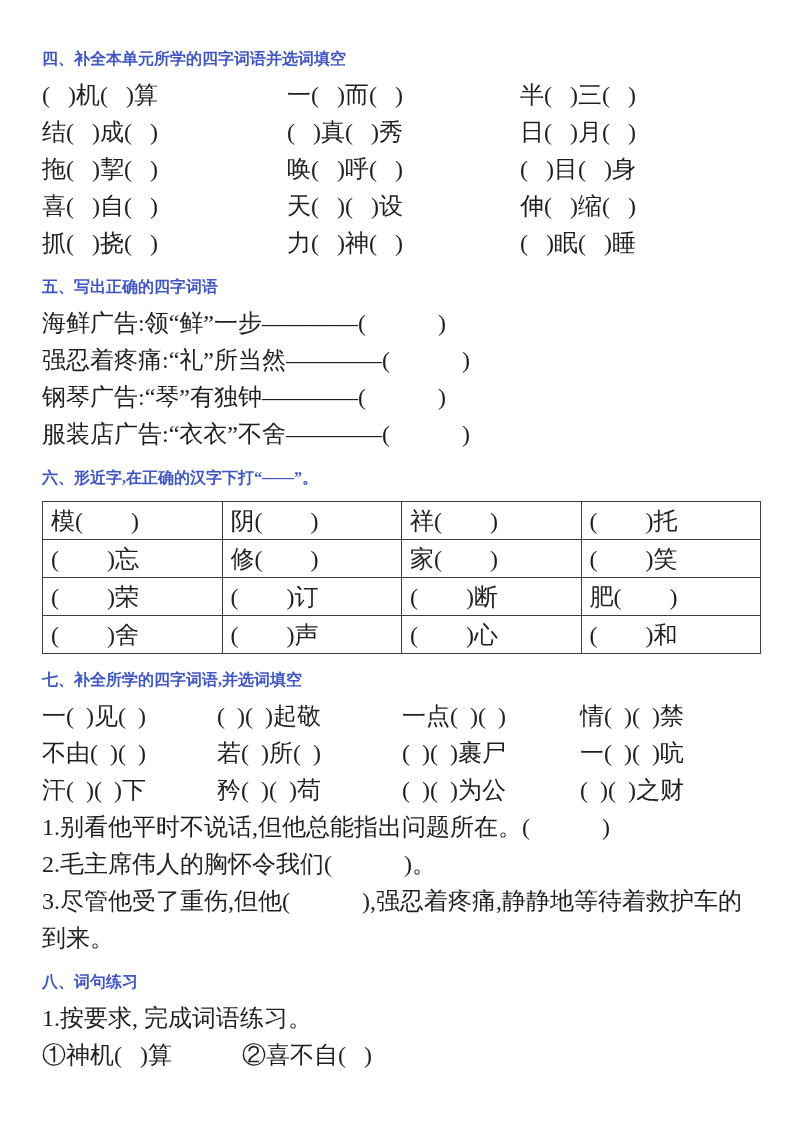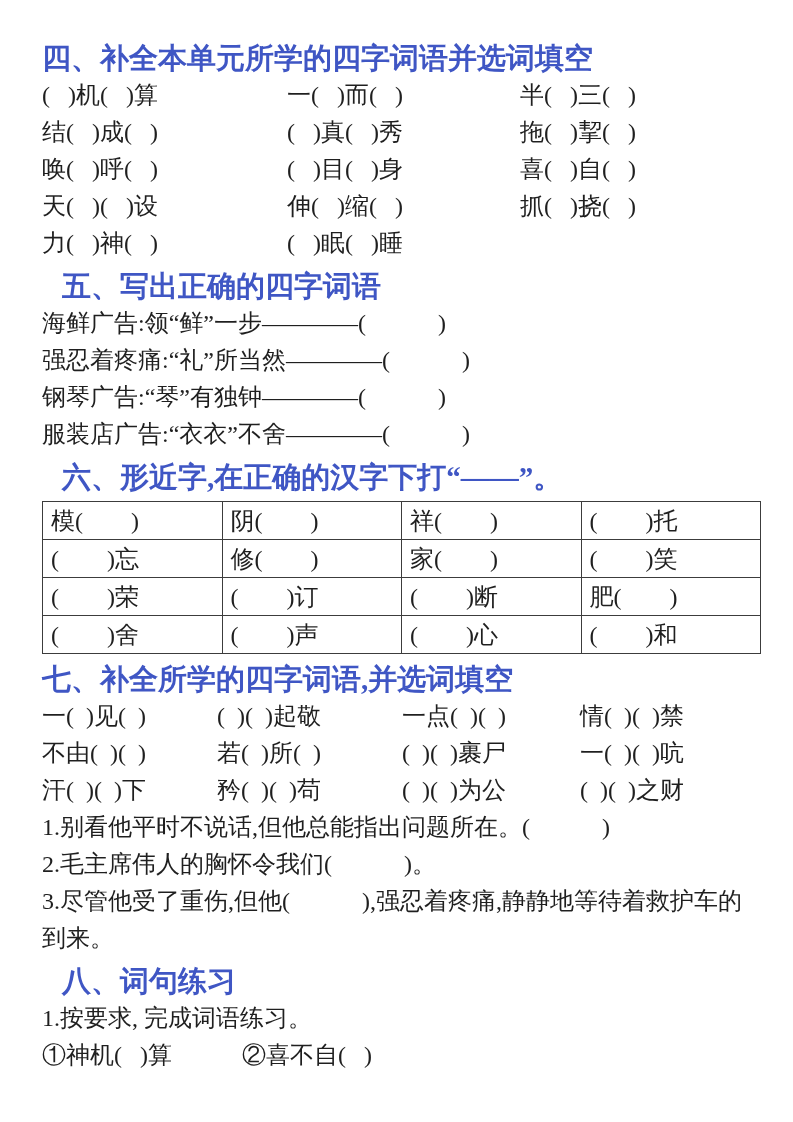--- a/index.html
+++ b/index.html
@@ -12,26 +12,26 @@
     color: #1f1f1f;
     font-size: 24px;
     box-sizing: border-box;
   }
   .inner {
     padding: 40px 32px 0 42px;
   }
   .sec-heading {
     color: #3f56c4;
     font-weight: 600;
-    font-size: 29px;
+    font-size: 16px;
     line-height: 37px;
     white-space: pre;
     margin: 0;
   }
-  .mt { margin-top: 6px; margin-left: 20px; }
+  .mt { margin-top: 6px; }
   .grid3 {
     display: grid;
     grid-template-columns: 245px 233px 1fr;
   }
   .grid4 {
     display: grid;
     grid-template-columns: 175px 185px 178px 1fr;
   }
   .cell {
     line-height: 37px;
@@ -71,20 +71,21 @@
 <div class="page">
   <div class="inner">
 
     <div class="sec-heading">四、补全本单元所学的四字词语并选词填空</div>
     <div class="grid3">
       <div class="cell">(   )机(   )算</div>
       <div class="cell">一(   )而(   )</div>
       <div class="cell">半(   )三(   )</div>
       <div class="cell">结(   )成(   )</div>
       <div class="cell">(   )真(   )秀</div>
+      <div class="cell">日(   )月(   )</div>
       <div class="cell">拖(   )挈(   )</div>
       <div class="cell">唤(   )呼(   )</div>
       <div class="cell">(   )目(   )身</div>
       <div class="cell">喜(   )自(   )</div>
       <div class="cell">天(   )(   )设</div>
       <div class="cell">伸(   )缩(   )</div>
       <div class="cell">抓(   )挠(   )</div>
       <div class="cell">力(   )神(   )</div>
       <div class="cell">(   )眠(   )睡</div>
     </div>

